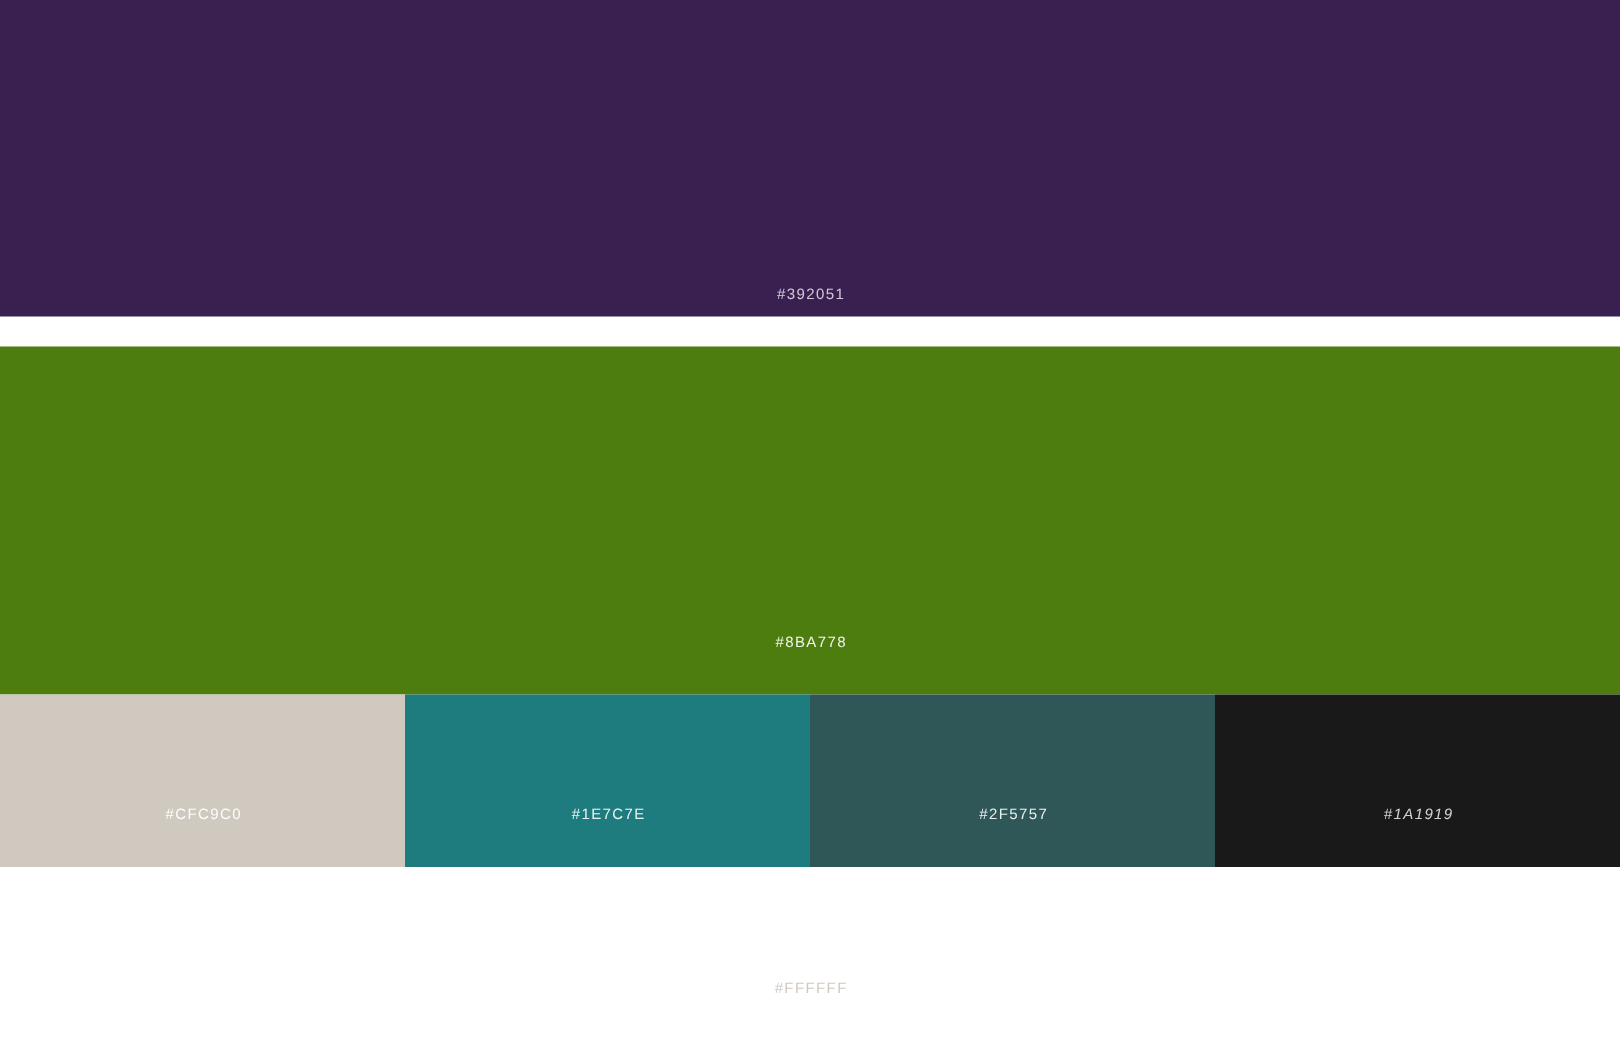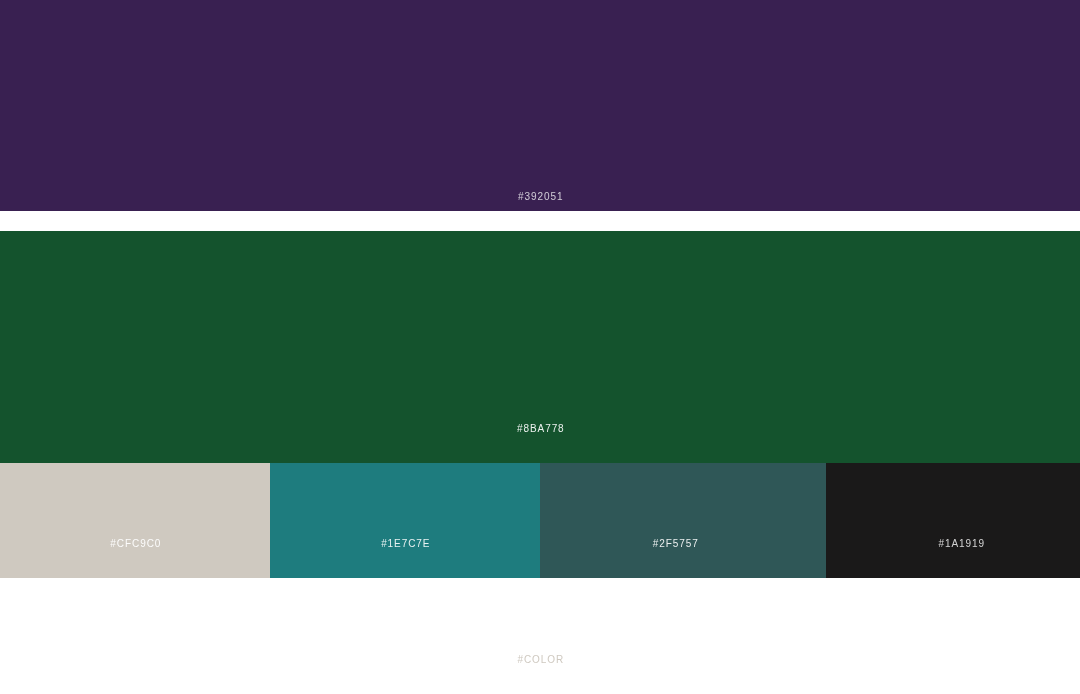--- a/index.html
+++ b/index.html
@@ -37,37 +37,37 @@
 </style>
 </head>
 <body>
 
 <div class="page">
 
   <div class="band" id="band-0" style="top: 0px; height: 211px; background: rgb(57, 32, 81);">
     <span class="hex" style="color: rgba(255, 255, 255, 0.76); top: 192px;">#392051</span>
   </div>
 
-  <div class="band" id="band-1" style="top: 231px; height: 232px; background: #14532d;">
+  <div class="band" id="band-1" style="top: 231px; height: 232px; background: #4d7c0f;">
     <span class="hex" style="color: rgba(255, 255, 255, 0.92); top: 193px;">#8BA778</span>
   </div>
 
   <div class="row4" id="swatch-row" style="top: 463px; height: 115px;">
       <div class="cell" style="background: rgb(207, 201, 192);">
         <span class="hex" style="color: rgba(255, 255, 255, 0.95); top: 76px;">#CFC9C0</span>
       </div>
       <div class="cell" style="background: rgb(30, 124, 126);">
         <span class="hex" style="color: rgba(255, 255, 255, 0.9); top: 76px;">#1E7C7E</span>
       </div>
-      <div class="cell" style="background: rgb(47, 87, 87); padding-left: 16px;">
+      <div class="cell" style="background: rgb(47, 87, 87);">
         <span class="hex" style="color: rgba(255, 255, 255, 0.9); top: 76px;">#2F5757</span>
       </div>
       <div class="cell" style="background: rgb(26, 25, 25);">
-        <span class="hex" style="color: rgba(255, 255, 255, 0.8); top: 76px;">#1A1919</span>
+        <span class="hex" style="color: rgba(255, 255, 255, 0.8); top: 76px; font-style: italic;">#1A1919</span>
       </div>
     </div>
 
   <div class="band" id="band-2" style="top: 578px; height: 116px; background: rgb(255, 255, 255);">
-    <span class="hex" style="color: rgb(207, 201, 192); top: 77px;">#COLOR</span>
+    <span class="hex" style="color: rgb(207, 201, 192); top: 77px;">#FFFFFF</span>
   </div>
 
 
 </div>
 
 </body></html>

